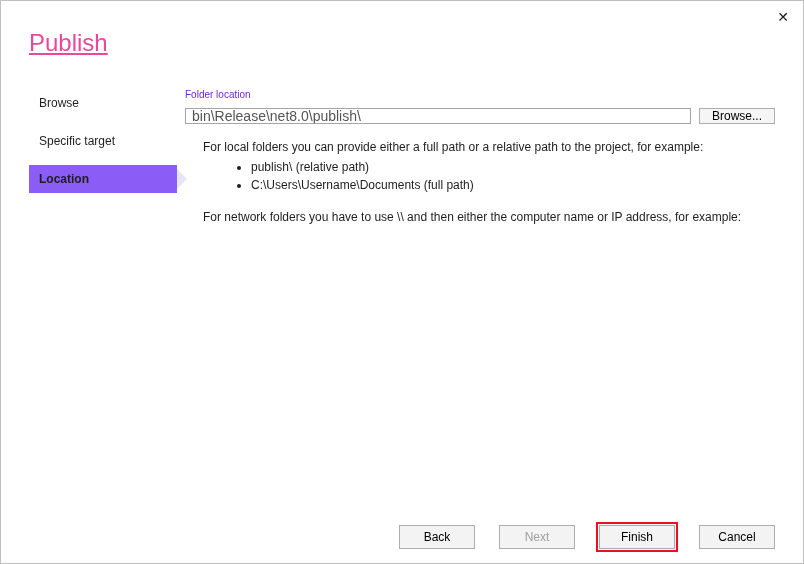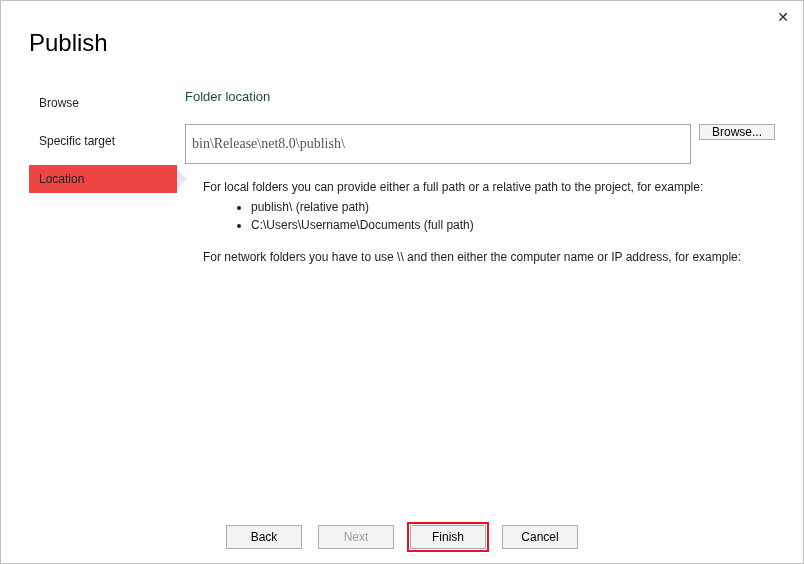--- a/index.html
+++ b/index.html
@@ -24,22 +24,23 @@
       height: 20px;
       text-align: center;
       line-height: 20px;
     }
     .header {
       padding: 28px 28px 8px 28px;
     }
     .title {
       font-size: 24px;
       font-weight: 300;
-      color: #000000;
+      color: #ec4899;
       margin-bottom: 6px;
+      text-decoration: underline;
     }
     .subtitle {
       font-size: 12px;
       color: #444;
     }
     .body {
       display: flex;
       padding: 18px 28px 0 28px;
     }
     .sidebar {
@@ -48,52 +49,53 @@
     }
     .sidebar-item {
       padding: 7px 10px;
       font-size: 12px;
       color: #1e1e1e;
       cursor: pointer;
       margin-bottom: 10px;
       position: relative;
     }
     .sidebar-item.active {
-      background: #ef4444;
+      background: #8b5cf6;
+      font-weight: bold;
     }
     .sidebar-item.active::after {
       content: "";
       position: absolute;
       right: -10px;
       top: 50%;
       transform: translateY(-50%);
       border-left: 10px solid #e6e6f2;
       border-top: 10px solid transparent;
       border-bottom: 10px solid transparent;
     }
     .content {
       flex: 1;
       padding-left: 8px;
     }
     .field-label {
-      font-size: 13px;
-      color: #14532d;
-      margin-bottom: 20px;
+      font-size: 10px;
+      color: #6d28d9;
+      margin-bottom: 8px;
     }
     .input-row {
       display: flex;
       gap: 8px;
       margin-bottom: 14px;
     }
     .text-input {
       flex: 1;
-      height: 40px;
+      height: 16px;
       padding: 2px 6px;
       font-size: 14px;
-      font-family: Liberation Serif, serif;
+      font-family: Liberation Sans, sans-serif;
       border: 1px solid #a5a5a5;
       color: #555;
       background: #fff;
     }
     .browse-btn {
       width: 76px;
       height: 16px;
       font-size: 12px;
       font-family: inherit;
       background: #f5f5f5;
@@ -114,22 +116,22 @@
     .help-para {
       margin-bottom: 2px;
     }
     .footer {
       position: absolute;
       bottom: 0;
       left: 0;
       right: 0;
       padding: 14px 28px;
       display: flex;
-      justify-content: center;
-      gap: 16px;
+      justify-content: flex-end;
+      gap: 24px;
     }
     .dlg-btn {
       width: 76px;
       height: 24px;
       font-size: 12px;
       font-family: inherit;
       background: #f3f3f3;
       border: 1px solid #adadad;
       cursor: pointer;
     }

